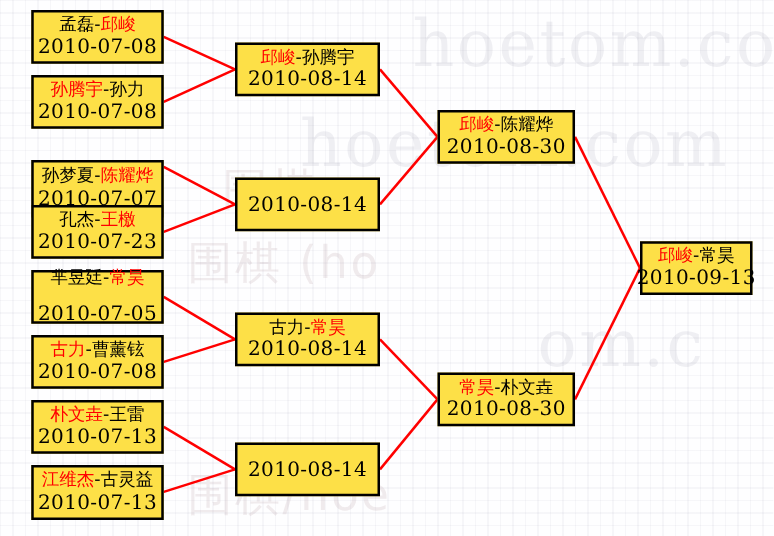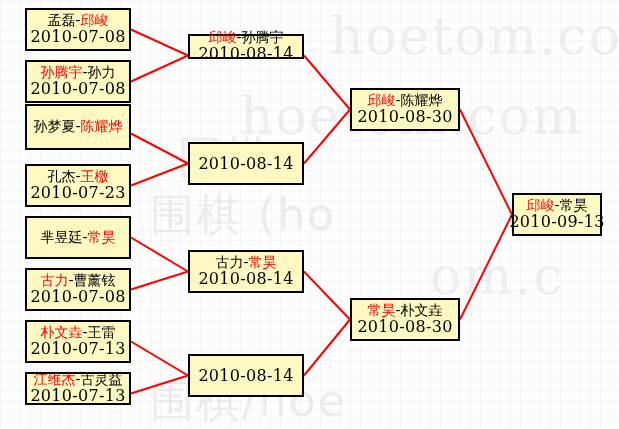--- a/index.html
+++ b/index.html
@@ -37,36 +37,36 @@
     color: rgba(150,140,150,0.16);
     font-family: "DejaVu Serif", "Liberation Serif", serif;
     letter-spacing: 2px;
     user-select: none;
   }
   .wm-latin {
     font-size: 52px;
     color: rgba(140,140,160,0.13);
   }
   .wm-cjk {
-    font-size: 44px;
+    font-size: 36px;
     color: rgba(170,140,150,0.17);
     font-family: "DejaVu Sans", "Liberation Sans", sans-serif;
   }
   
   #lines {
     position: absolute;
     inset: 0;
     pointer-events: none;
   }
   
   .match {
     position: absolute;
     box-sizing: border-box;
     border: 2px solid #4c1d95;
-    background: #fef9c3;
+    background: #fde047;
     display: flex;
     flex-direction: column;
     align-items: center;
     justify-content: center;
     line-height: 1.12;
   }
   .players {
     font-size: 14px;
     color: #000000;
     white-space: nowrap;
@@ -121,43 +121,45 @@
 
   <div id="matches">
       <div class="match" style="left: 25px; top: 8px; width: 106px; height: 43px; border-color: rgb(0, 0, 0);">
         <div class="players"><span>孟磊</span><span class="sep">-</span><span class="win" style="color: rgb(255, 0, 0);">邱峻</span></div>
         <div class="date">2010-07-08</div>
       </div>
       <div class="match" style="left: 25px; top: 60px; width: 106px; height: 43px; border-color: rgb(0, 0, 0); text-align: right;">
         <div class="players"><span class="win" style="color: rgb(255, 0, 0);">孙腾宇</span><span class="sep">-</span><span>孙力</span></div>
         <div class="date">2010-07-08</div>
       </div>
-      <div class="match" style="left: 25px; top: 104px; width: 106px; height: 46px; border-color: rgb(0, 0, 0); align-items: center;">
+      <div class="match" style="left: 25px; top: 128px; width: 106px; height: 46px; border-color: rgb(0, 0, 0); align-items: center;">
         <div class="players"><span>孙梦夏</span><span class="sep">-</span><span class="win" style="color: rgb(255, 0, 0);">陈耀烨</span></div>
+        <div class="date">2010-07-07</div>
       </div>
       <div class="match" style="left: 25px; top: 164px; width: 106px; height: 43px; border-color: rgb(0, 0, 0);">
         <div class="players"><span>孔杰</span><span class="sep">-</span><span class="win" style="color: rgb(255, 0, 0);">王檄</span></div>
         <div class="date">2010-07-23</div>
       </div>
       <div class="match" style="left: 25px; top: 216px; width: 106px; height: 43px; border-color: rgb(0, 0, 0); gap: 12px;">
         <div class="players"><span>芈昱廷</span><span class="sep">-</span><span class="win" style="color: rgb(255, 0, 0);">常昊</span></div>
+        <div class="date">2010-07-05</div>
       </div>
       <div class="match" style="left: 25px; top: 268px; width: 106px; height: 43px; border-color: rgb(0, 0, 0); text-align: center;">
         <div class="players"><span class="win" style="color: rgb(255, 0, 0);">古力</span><span class="sep">-</span><span>曹薰铉</span></div>
         <div class="date">2010-07-08</div>
       </div>
       <div class="match" style="left: 25px; top: 320px; width: 106px; height: 43px; border-color: rgb(0, 0, 0);">
         <div class="players"><span class="win" style="color: rgb(255, 0, 0);">朴文垚</span><span class="sep">-</span><span>王雷</span></div>
         <div class="date">2010-07-13</div>
       </div>
-      <div class="match" style="left: 25px; top: 372px; width: 106px; height: 33px; border-color: rgb(0, 0, 0);">
+      <div class="match" style="left: 25px; top: 372px; width: 106px; height: 44px; border-color: rgb(0, 0, 0);">
         <div class="players"><span class="win" style="color: rgb(255, 0, 0);">江维杰</span><span class="sep">-</span><span>古灵益</span></div>
         <div class="date">2010-07-13</div>
       </div>
-      <div class="match" style="left: 188px; top: 34px; width: 116px; height: 25px; border-color: rgb(0, 0, 0);">
+      <div class="match" style="left: 188px; top: 34px; width: 116px; height: 43px; border-color: rgb(0, 0, 0);">
         <div class="players"><span class="win" style="color: rgb(255, 0, 0);">邱峻</span><span class="sep">-</span><span>孙腾宇</span></div>
         <div class="date">2010-08-14</div>
       </div>
       <div class="match" style="left: 188px; top: 142px; width: 116px; height: 43px; border-color: rgb(0, 0, 0);">
         <div class="date">2010-08-14</div>
       </div>
       <div class="match" style="left: 188px; top: 250px; width: 116px; height: 43px; border-color: rgb(0, 0, 0);">
         <div class="players"><span>古力</span><span class="sep">-</span><span class="win" style="color: rgb(255, 0, 0);">常昊</span></div>
         <div class="date">2010-08-14</div>
       </div>

